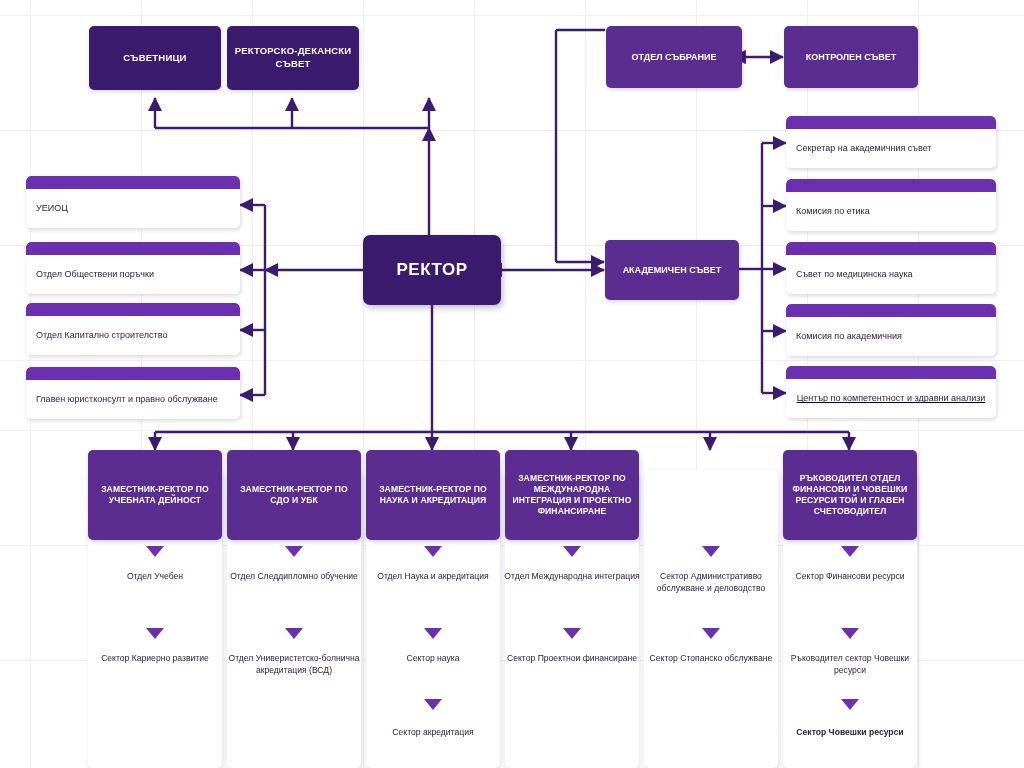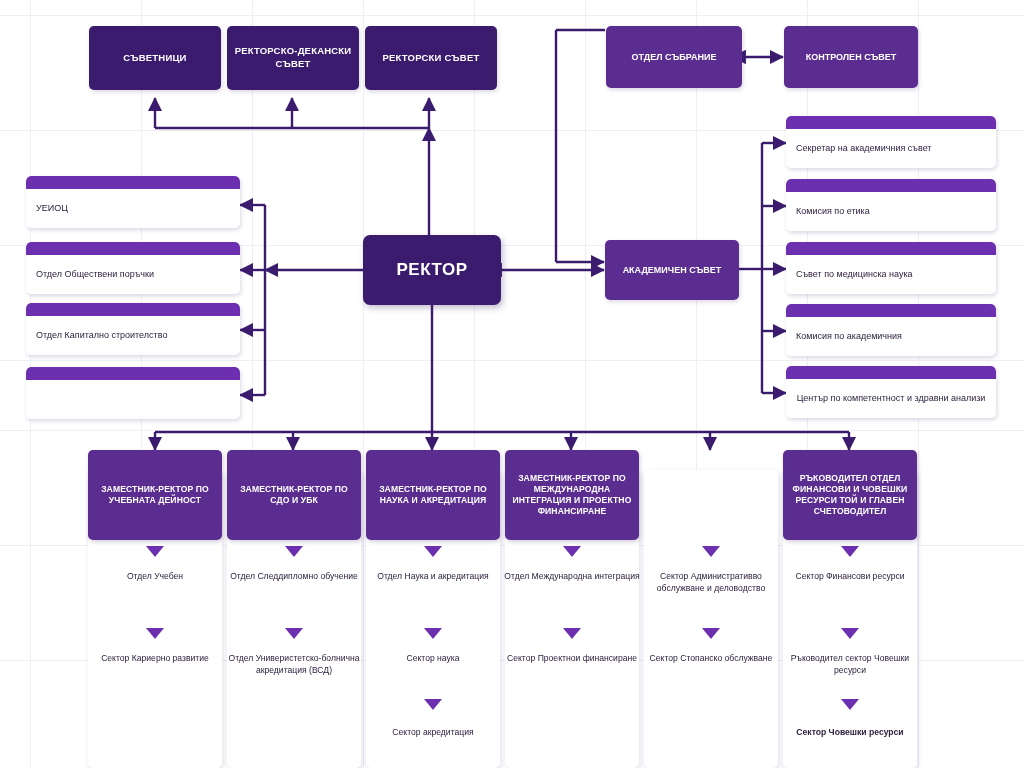--- a/index.html
+++ b/index.html
@@ -227,23 +227,20 @@
       <path d="M849,432 L849,450" marker-end="url(#arrow)"></path>
     </g>
   </svg>
 
   <div class="node solid" style="left:89px;  top:26px; width:132px; height:64px;">
     <span>СЪВЕТНИЦИ</span>
   </div>
   <div class="node solid" style="left:227px; top:26px; width:132px; height:64px;">
     <span>РЕКТОРСКО-ДЕКАНСКИ СЪВЕТ</span>
   </div>
-  <div class="node solid" style="left:365px; top:26px; width:132px; height:64px;">
-    <span>РЕКТОРСКИ СЪВЕТ</span>
-  </div>
   <div class="node solidviolet" style="left:606px; top:26px; width:136px; height:62px;">
     <span>ОТДЕЛ СЪБРАНИЕ</span>
   </div>
   <div class="node solidviolet" style="left:784px; top:26px; width:134px; height:62px;">
     <span>КОНТРОЛЕН СЪВЕТ</span>
   </div>
 
   <div class="node rector" style="left:363px; top:235px; width:138px; height:70px;">
     <span>РЕКТОР</span>
   </div>
@@ -259,39 +256,40 @@
   <div class="node card" style="left:26px; top:242px; width:214px; height:52px;">
     <div class="strip"></div>
     <div class="body">Отдел Обществени поръчки</div>
   </div>
   <div class="node card" style="left:26px; top:303px; width:214px; height:52px;">
     <div class="strip"></div>
     <div class="body">Отдел Капитално строителство</div>
   </div>
   <div class="node card" style="left:26px; top:367px; width:214px; height:52px;">
     <div class="strip"></div>
+    <div class="body">Главен юристконсулт и правно обслужване</div>
   </div>
 
   <div class="node card" style="left:786px; top:116px; width:210px; height:52px;">
     <div class="strip"></div>
     <div class="body">Секретар на академичния съвет</div>
   </div>
   <div class="node card" style="left:786px; top:242px; width:210px; height:52px;">
     <div class="strip"></div>
     <div class="body">Съвет по медицинска наука</div>
   </div>
   <div class="node card" style="left:786px; top:179px; width:210px; height:52px;">
     <div class="strip"></div>
     <div class="body">Комисия по етика</div>
   </div>
   <div class="node card" style="left:786px; top:304px; width:210px; height:52px;">
     <div class="strip"></div>
     <div class="body">Комисия по академичния</div>
   </div>
-  <div class="node card center" style="left:786px; top:366px; width:210px; height:52px;">
+  <div class="node card center" style="left:786px; top:366px; width:210px; height:52px;text-decoration:underline;">
     <div class="strip"></div>
     <div class="body">Център по компетентност и здравни анализи</div>
   </div>
 
   <div class="column-card" style="left:88px; top:470px; width:134px; height:298px;"></div>
   <div class="column-header" style="left:88px; top:450px; width:134px; height:90px;">
     <span>ЗАМЕСТНИК-РЕКТОР ПО УЧЕБНАТА ДЕЙНОСТ</span>
   </div>
   <div class="tri-down" style="left:146px; top:546px;"></div>
   <div class="sub-item" style="left:85px; top:571px;">Отдел Учебен</div>

